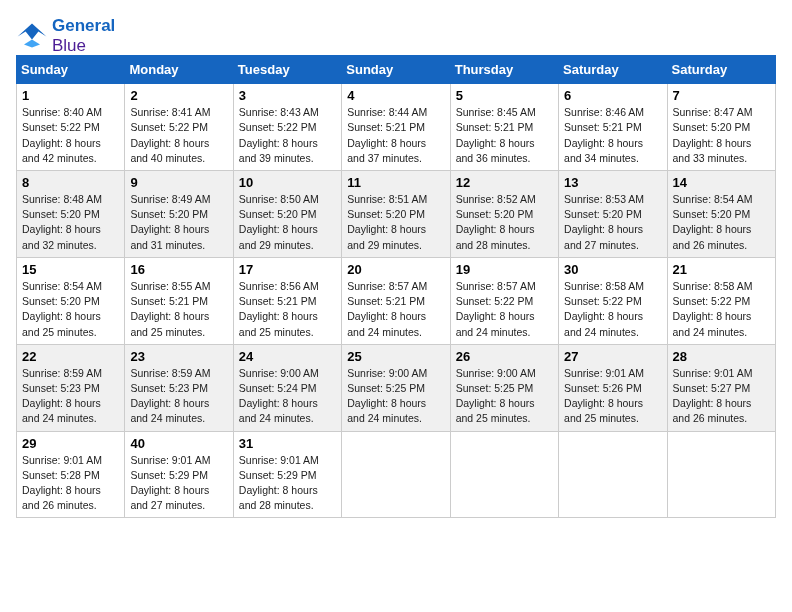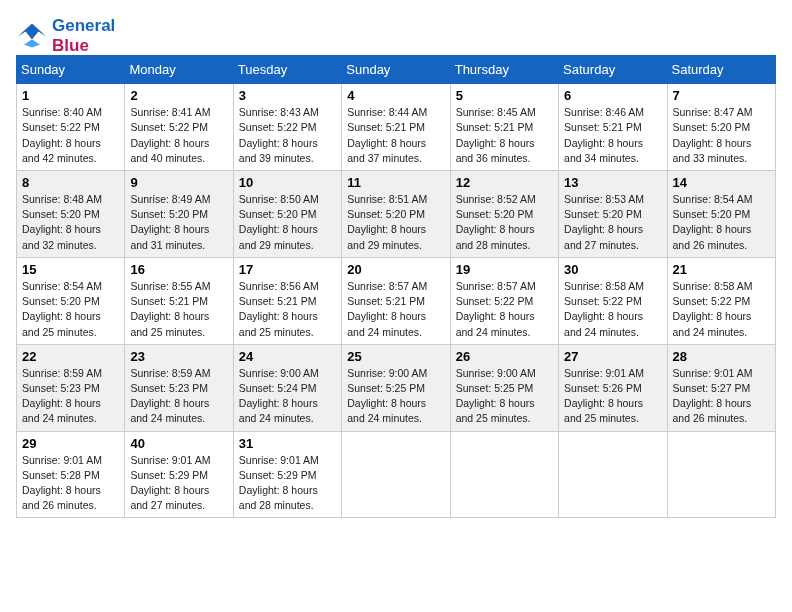--- a/index.html
+++ b/index.html
@@ -40,21 +40,21 @@
       width: 100%;
       border-collapse: collapse;
       font-size: 11px;
     }
     .calendar th {
       background-color: #1565c0;
       color: white;
       padding: 6px 4px;
       text-align: left;
       font-size: 13px;
-      font-weight: normal;
+      font-weight: bold;
       border: 1px solid #1565c0;
     }
     .calendar td {
       vertical-align: top;
       padding: 4px 5px;
       border: 1px solid #ccc;
       width: 107px;
       min-height: 80px;
       background: #fff;
     }
@@ -80,21 +80,21 @@
 <body>
 
 <div class="header">
   <div class="logo">
     <svg class="logo-bird" viewBox="0 0 40 35">
       <polygon points="20,2 38,18 28,12 20,22 12,12 2,18" fill="#1565c0"></polygon>
       <polygon points="20,22 30,28 20,32 10,28" fill="#42a5f5"></polygon>
     </svg>
     <div>
       <div style="font-size:17px;font-weight:bold;color:#1565c0;line-height:1.15">General</div>
-      <div style="font-size:17px;font-weight:bold;color:#be185d;line-height:1.15">Blue</div>
+      <div style="font-size:17px;font-weight:normal;color:#4c1d95;line-height:1.15">Blue</div>
     </div>
   </div>
   <div class="title-section">
     <div class="month-title"></div>
     <div class="location"></div>
   </div>
 </div>
 
 <table class="calendar">
   <thead>

